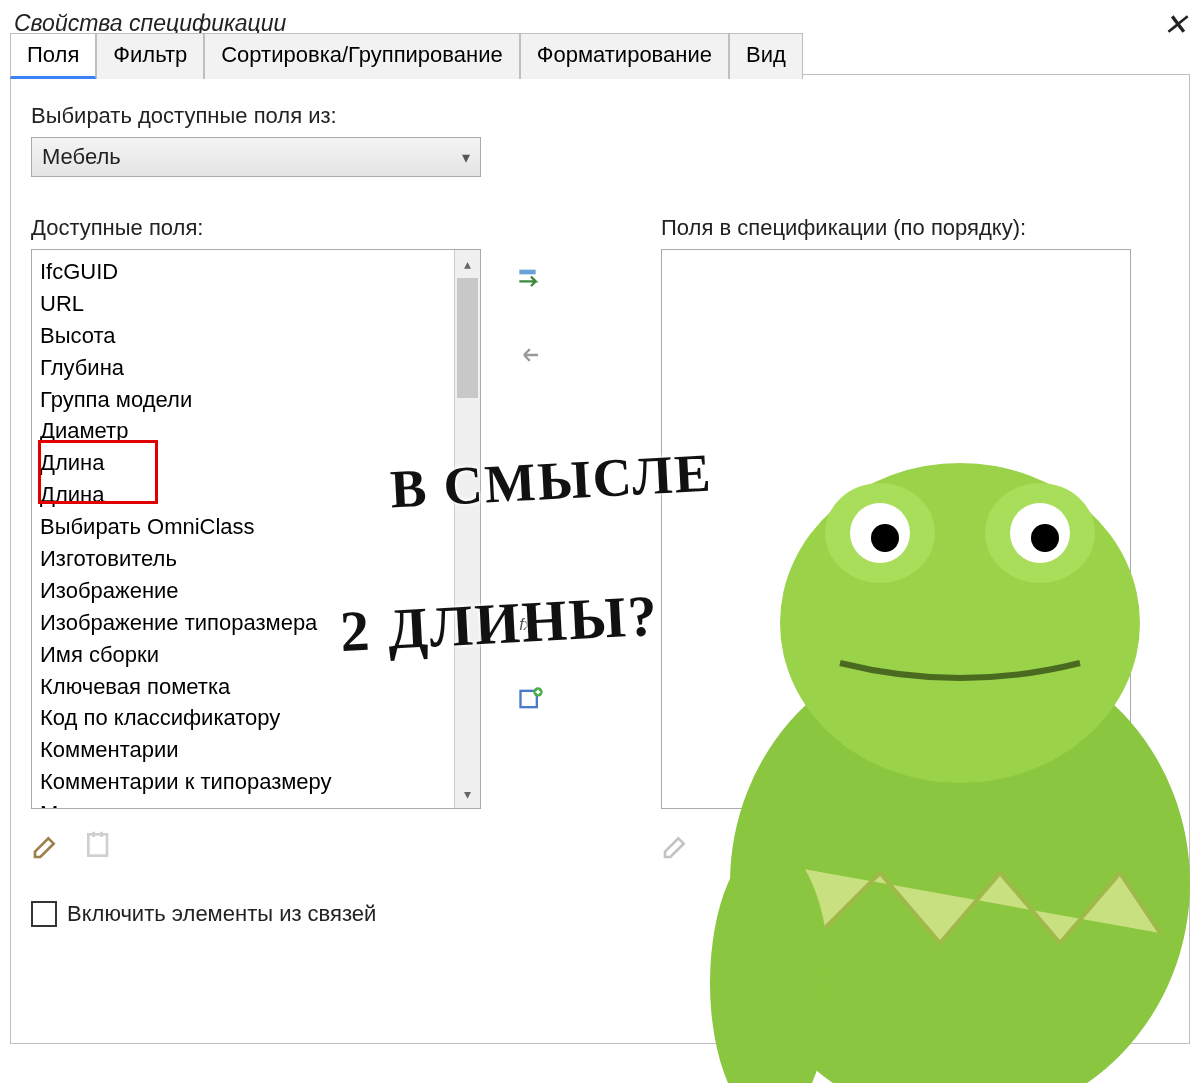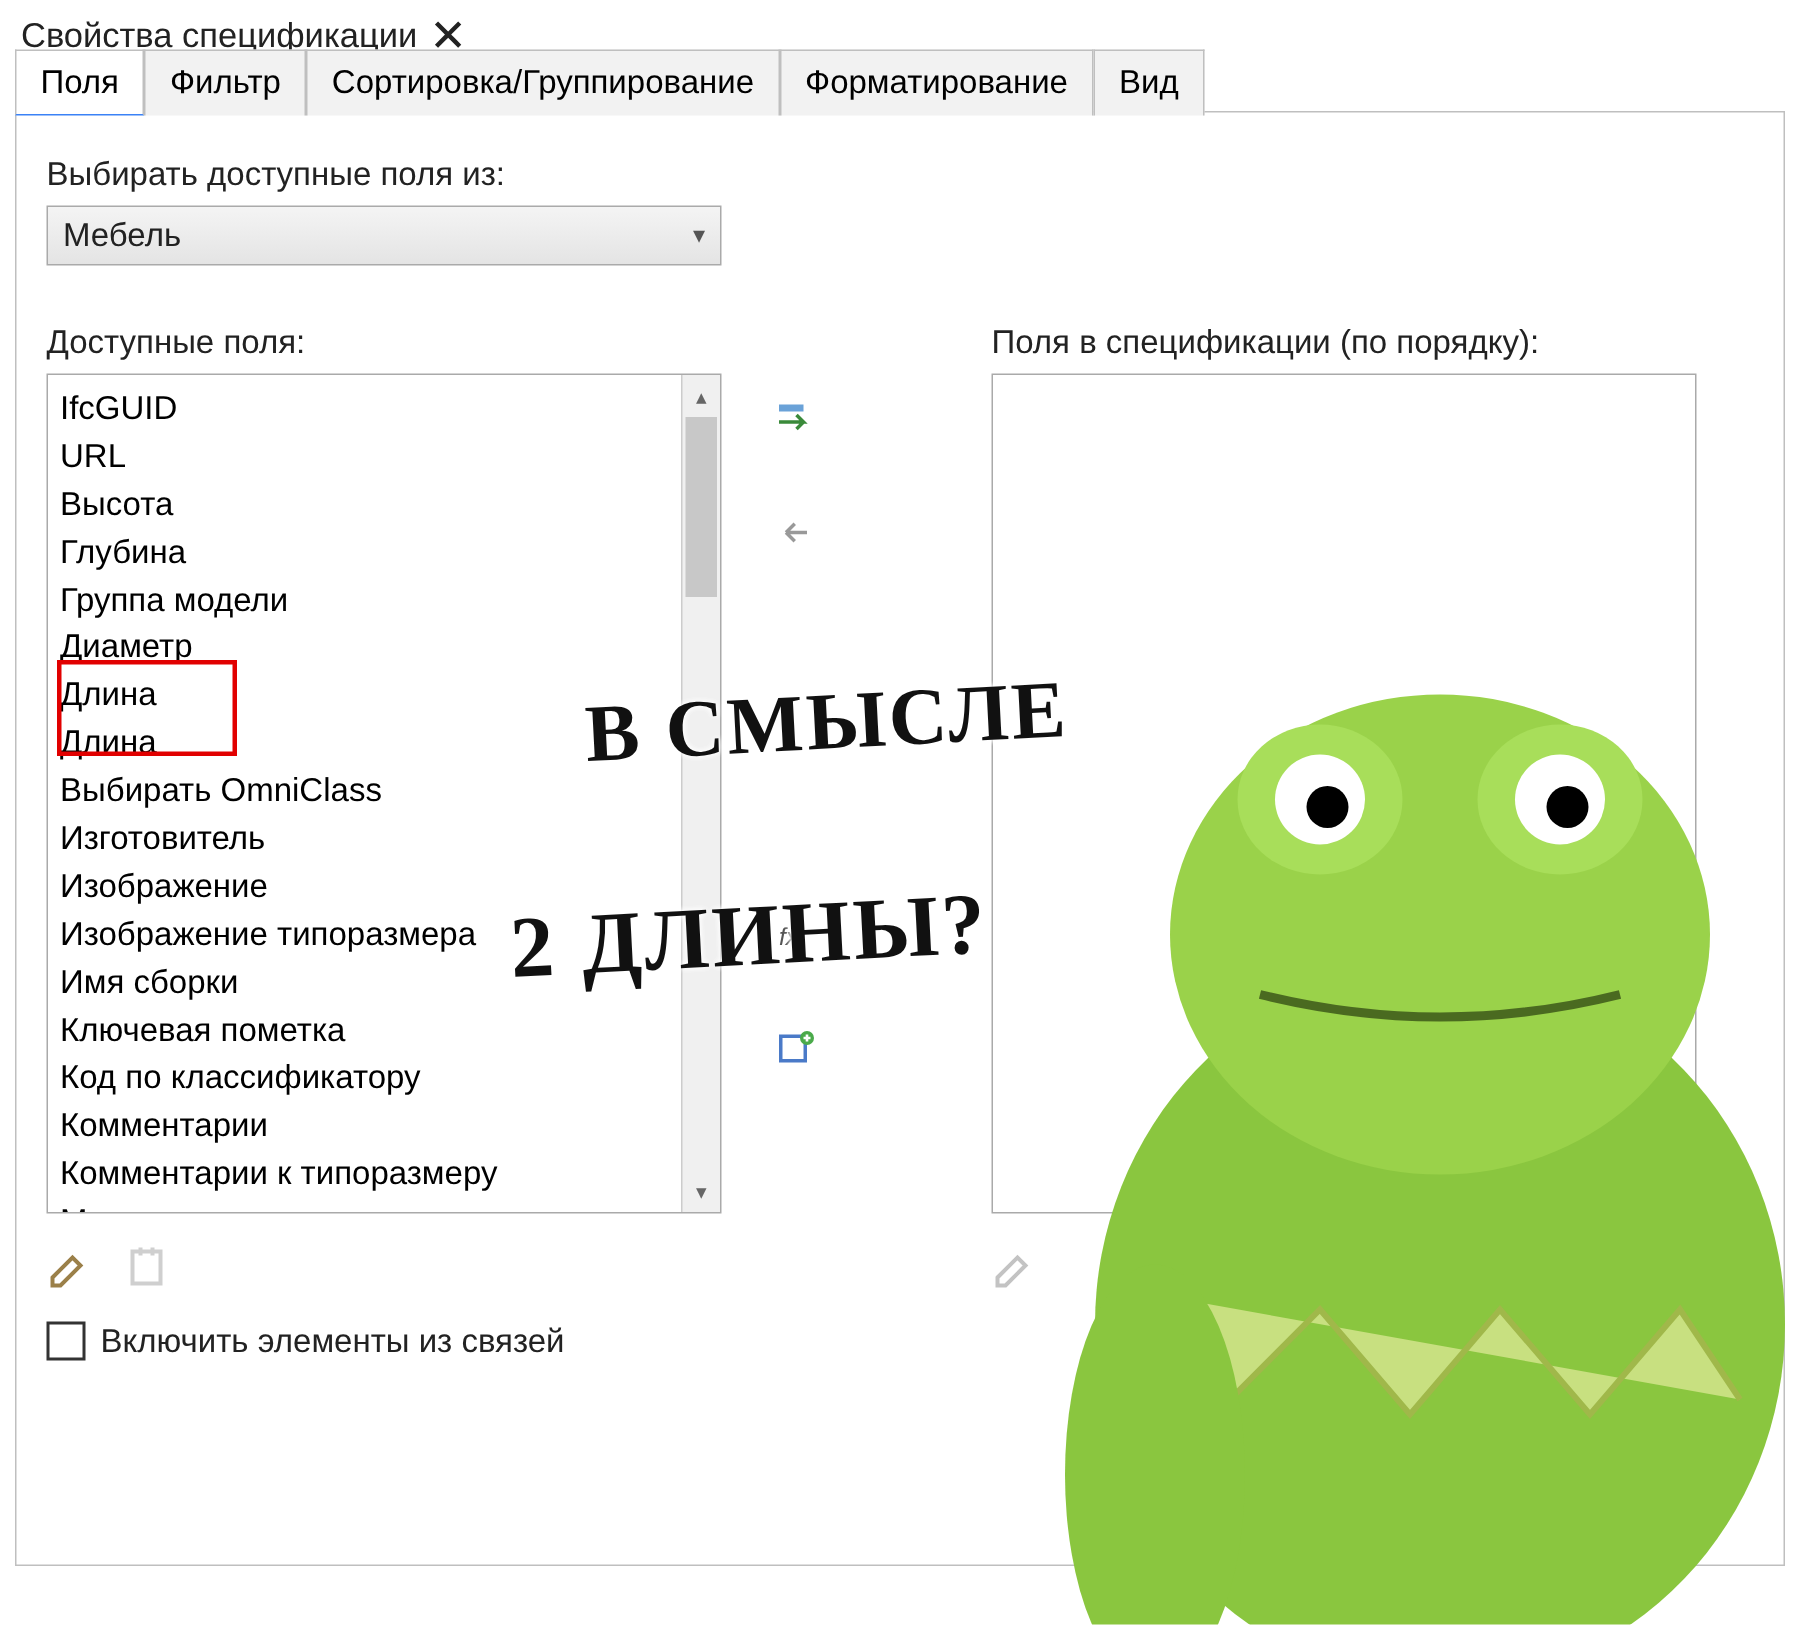--- a/index.html
+++ b/index.html
@@ -1,24 +1,24 @@
 <!DOCTYPE html>
 <html><head>
   <meta charset="utf-8">
   <style>
     * { box-sizing: border-box; font-family: "Segoe UI", Tahoma, sans-serif; }
     body { margin: 0; background: #fff; width: 1200px; height: 1083px; position: relative; overflow: hidden; }
     .window { width: 100%; height: 100%; position: relative; }
-    .titlebar { display: flex; align-items: flex-start; padding: 10px 4px 4px 14px; }
+    .titlebar { display: flex; align-items: flex-start; justify-content: space-between; padding: 10px 4px 4px 14px; font-style: italic; }
     .title { font-size: 23px; color: #222; }
     .close { font-size: 30px; color: #222; padding: 0 8px; cursor: default; font-weight: 300; line-height: 1; }
     .panel { margin: 30px 10px 10px 10px; border: 1px solid #bfbfbf; position: relative; padding: 0 20px 20px 20px; background: #fff; height: 970px; }
     .tabs { display: flex; position: absolute; top: -42px; left: -1px; }
     .tab { border: 1px solid #bfbfbf; border-bottom: none; padding: 8px 16px; font-size: 22px; background: #f2f2f2; margin-right: 0; position: relative; z-index: 1; }
-    .tab.active { background: #fff; z-index: 3; border-bottom: 1px solid #3b82f6; }
+    .tab.active { background: #fff; z-index: 3; border-bottom: 3px solid #3b82f6; }
     .tabs::after { content: ""; position: absolute; bottom: -1px; left: 0; right: 0; height: 1px; }
     .body { padding-top: 20px; }
     .section-label { font-size: 22px; color: #222; margin: 8px 0; }
     .dropdown { width: 450px; height: 40px; border: 1px solid #aaa; background: linear-gradient(#f4f4f4,#e4e4e4); display: flex; align-items: center; justify-content: space-between; padding: 12px 10px; font-size: 22px; color: #222; }
     .dropdown .chev { font-size: 16px; color: #555; }
     .columns { display: flex; margin-top: 30px; gap: 30px; align-items: flex-start; }
     .col { display: flex; flex-direction: column; }
     .col.left { width: 450px; }
     .col.mid { width: 120px; padding-top: 40px; gap: 12px; }
     .col.right { width: 470px; }
@@ -28,21 +28,21 @@
     .list-inner div { white-space: nowrap; }
     .highlight-box { border: 3px solid #e10000; position: absolute; left: 6px; top: 190px; width: 120px; height: 64px; pointer-events: none; }
     .scrollbar { position: absolute; right: 0; top: 0; width: 26px; height: 100%; background: #f0f0f0; border-left: 1px solid #ccc; display: flex; flex-direction: column; align-items: center; }
     .sb-arrow { width: 100%; height: 28px; display: flex; align-items: center; justify-content: center; color: #666; font-size: 14px; }
     .sb-track { flex: 1; width: 100%; position: relative; }
     .sb-thumb { position: absolute; left: 2px; right: 2px; top: 0; height: 120px; background: #c8c8c8; }
     .mid-btn { width: 40px; height: 40px; margin: 12px 0; display: flex; align-items: center; justify-content: center; }
     .mid-btn svg { width: 28px; height: 28px; }
     .toolbar { display: flex; gap: 20px; margin-top: 20px; align-items: center; }
     .toolbar .ico { width: 32px; height: 32px; display: flex; align-items: center; justify-content: center; opacity: 0.85; }
-    .checkbox-row { display: flex; align-items: center; gap: 10px; margin-top: 20px; font-size: 22px; color: #222; }
+    .checkbox-row { display: flex; align-items: center; gap: 10px; margin-top: 40px; font-size: 22px; color: #222; }
     .checkbox { width: 26px; height: 26px; border: 2px solid #333; background: #fff; }
     .meme-text { position: absolute; font-family: "Comic Sans MS", cursive; font-weight: bold; color: #111; text-shadow: 0 0 4px #fff, 0 0 4px #fff; pointer-events: none; transform: rotate(-3deg); }
     .meme-text.t1 { left: 390px; top: 450px; font-size: 54px; letter-spacing: 2px; }
     .meme-text.t2 { left: 340px; top: 590px; font-size: 58px; letter-spacing: 2px; }
     .frog { position: absolute; right: -40px; bottom: -20px; width: 620px; height: 720px; pointer-events: none; }
   </style>
 </head>
 <body>
 
 <div class="window">

